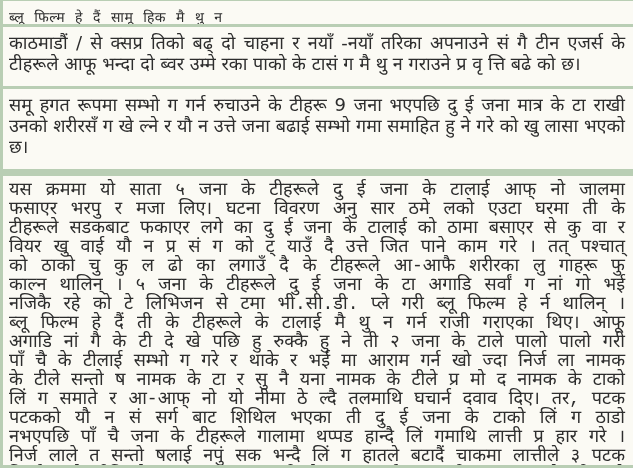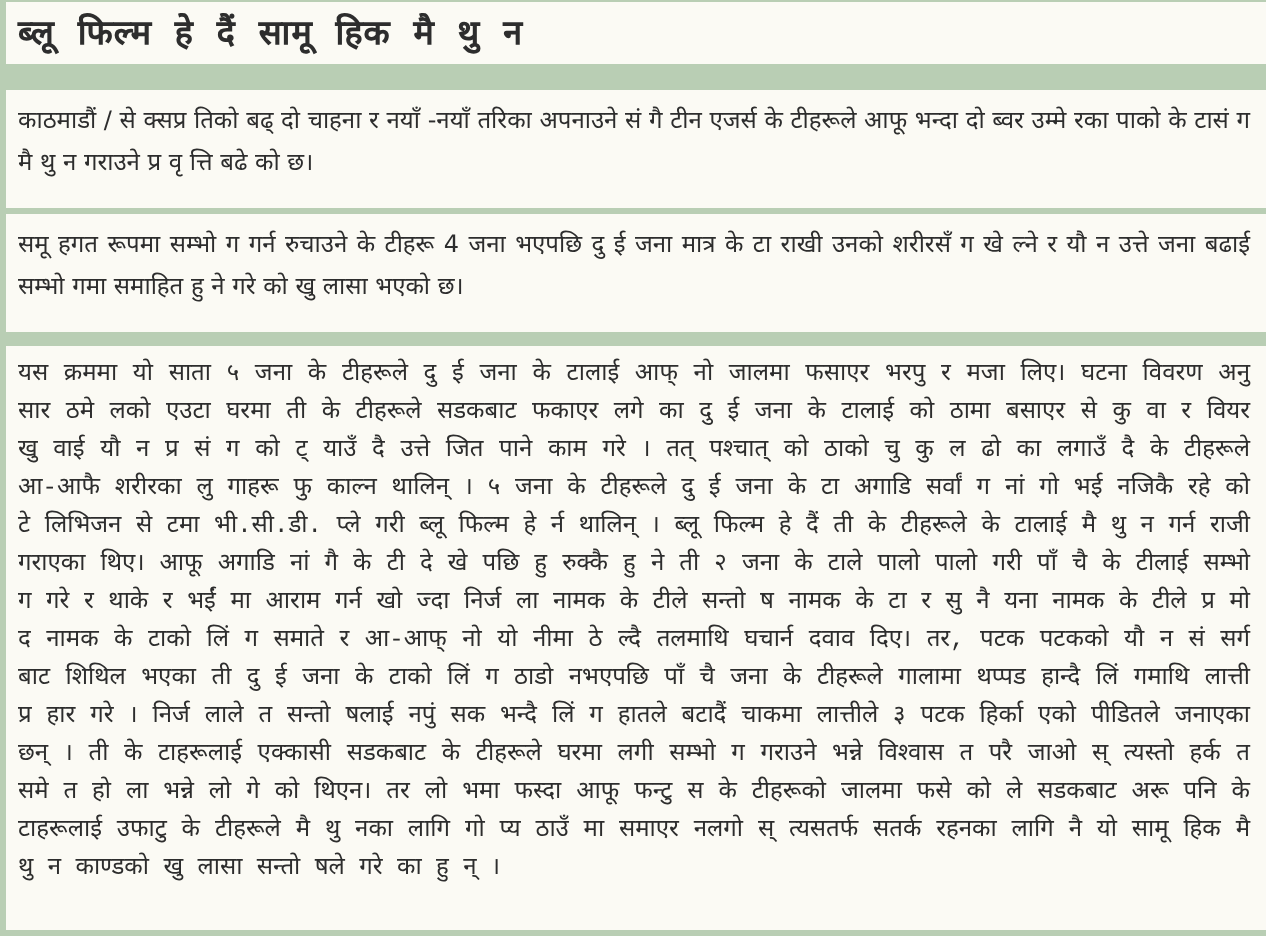--- a/index.html
+++ b/index.html
@@ -21,32 +21,32 @@
     box-sizing: border-box;
     padding-left: 3px;      
     padding-top: 1px;
   }
   .block {
     background: #fbfaf4;    
     color: #2d2d2d;
     box-sizing: border-box;
   }
   .headline {
-    font-size: 17px;
-    font-weight: 700;
+    font-size: 14px;
+    font-weight: 400;
     line-height: 24px;
     padding: 4px 8px 3px 6px;
     word-spacing: 5px;
     letter-spacing: 0.5px;
-    margin-bottom: 13px;     
+    margin-bottom: 3px;     
     white-space: nowrap;
     overflow: hidden;
   }
   .para {
-    font-size: 12px;
+    font-size: 18px;
     text-align: justify;
     padding: 5px 8px 12px 6px;
   }
   .lead {
     line-height: 21px;
     margin-bottom: 3px;     
   }
   .body-para {
     line-height: 19px;
     margin-top: 4px;        
@@ -57,16 +57,16 @@
   }
 </style>
 </head>
 <body>
 
 <div class="page">
   <div class="block headline">ब्लू  फिल्म हे दैं   सामू हिक मै थु न</div>
 
   <div class="block para lead">काठमाडौं  / से क्सप्र तिको  बढ् दो  चाहना र नयाँ -नयाँ  तरिका अपनाउने  सं गै  टीन एजर्स के टीहरूले  आफू भन्दा दो ब्वर उम्मे रका पाको  के टासं ग मै थु न गराउने  प्र वृ त्ति बढे को  छ।</div>
 
-  <div class="block para lead">समू हगत रूपमा सम्भो ग गर्न  रुचाउने  के टीहरू 4 जना भएपछि दु ई  जना मात्र के टा राखी उनको शरीरसँ ग खे ल्ने  र यौ न उत्ते जना बढाई  सम्भो गमा समाहित हु ने  गरे को  खु लासा भएको  छ।</div>
+  <div class="block para lead">समू हगत रूपमा सम्भो ग गर्न  रुचाउने  के टीहरू 9 जना भएपछि दु ई  जना मात्र के टा राखी उनको शरीरसँ ग खे ल्ने  र यौ न उत्ते जना बढाई  सम्भो गमा समाहित हु ने  गरे को  खु लासा भएको  छ।</div>
 
   <div class="block para body-para">यस क्रममा यो  साता ५ जना के टीहरूले  दु ई  जना के टालाई  आफ् नो  जालमा फसाएर भरपु र मजा लिए। घटना विवरण अनु सार ठमे लको  एउटा घरमा ती के टीहरूले  सडकबाट फकाएर लगे का दु ई  जना के टालाई  को ठामा बसाएर से कु वा र वियर खु वाई  यौ न प्र सं ग को ट् याउँ दै  उत्ते जित पाने  काम गरे । तत् पश्चात्  को ठाको  चु कु ल ढो का लगाउँ दै  के टीहरूले  आ-आफै  शरीरका लु गाहरू फु काल्न थालिन् । ५ जना के टीहरूले  दु ई  जना के टा अगाडि सर्वां ग नां गो  भई  नजिकै  रहे को  टे लिभिजन से टमा भी.सी.डी. प्ले  गरी ब्लू  फिल्म हे र्न  थालिन् । ब्लू  फिल्म हे दैं  ती के टीहरूले  के टालाई  मै थु न गर्न  राजी गराएका थिए। आफू  अगाडि नां गै  के टी दे खे पछि हु रुक्कै  हु ने  ती २ जना के टाले  पालो  पालो  गरी पाँ चै  के टीलाई  सम्भो ग गरे र थाके र भईं मा आराम गर्न  खो ज्दा निर्ज ला नामक के टीले  सन्तो ष नामक के टा र सु नै यना नामक के टीले  प्र मो द नामक के टाको  लिं ग समाते र आ-आफ् नो  यो नीमा ठे ल्दै  तलमाथि घचार्न  दवाव दिए। तर, पटक पटकको  यौ न सं सर्ग बाट शिथिल भएका ती दु ई  जना के टाको  लिं ग ठाडो  नभएपछि पाँ चै  जना के टीहरूले  गालामा थप्पड हान्दै  लिं गमाथि लात्ती प्र हार गरे  । निर्ज लाले  त सन्तो षलाई  नपुं सक भन्दै  लिं ग हातले  बटादैं  चाकमा लात्तीले  ३ पटक हिर्का एको  पीडितले  जनाएका छन् । ती के टाहरूलाई  एक्कासी सडकबाट के टीहरूले  घरमा लगी सम्भो ग गराउने  भन्ने  विश्वास त परै  जाओ स्  त्यस्तो  हर्क त समे त हो ला भन्ने  लो गे को  थिएन। तर लो भमा फस्दा आफू  फन्टु स के टीहरूको  जालमा फसे को ले  सडकबाट अरू पनि के टाहरूलाई  उफाटु  के टीहरूले  मै थु नका लागि गो प्य ठाउँ मा समाएर नलगो स्  त्यसतर्फ  सतर्क  रहनका लागि नै  यो  सामू हिक मै थु न काण्डको  खु लासा सन्तो षले  गरे का हु न्  ।</div>
 </div>
 
 </body></html>

